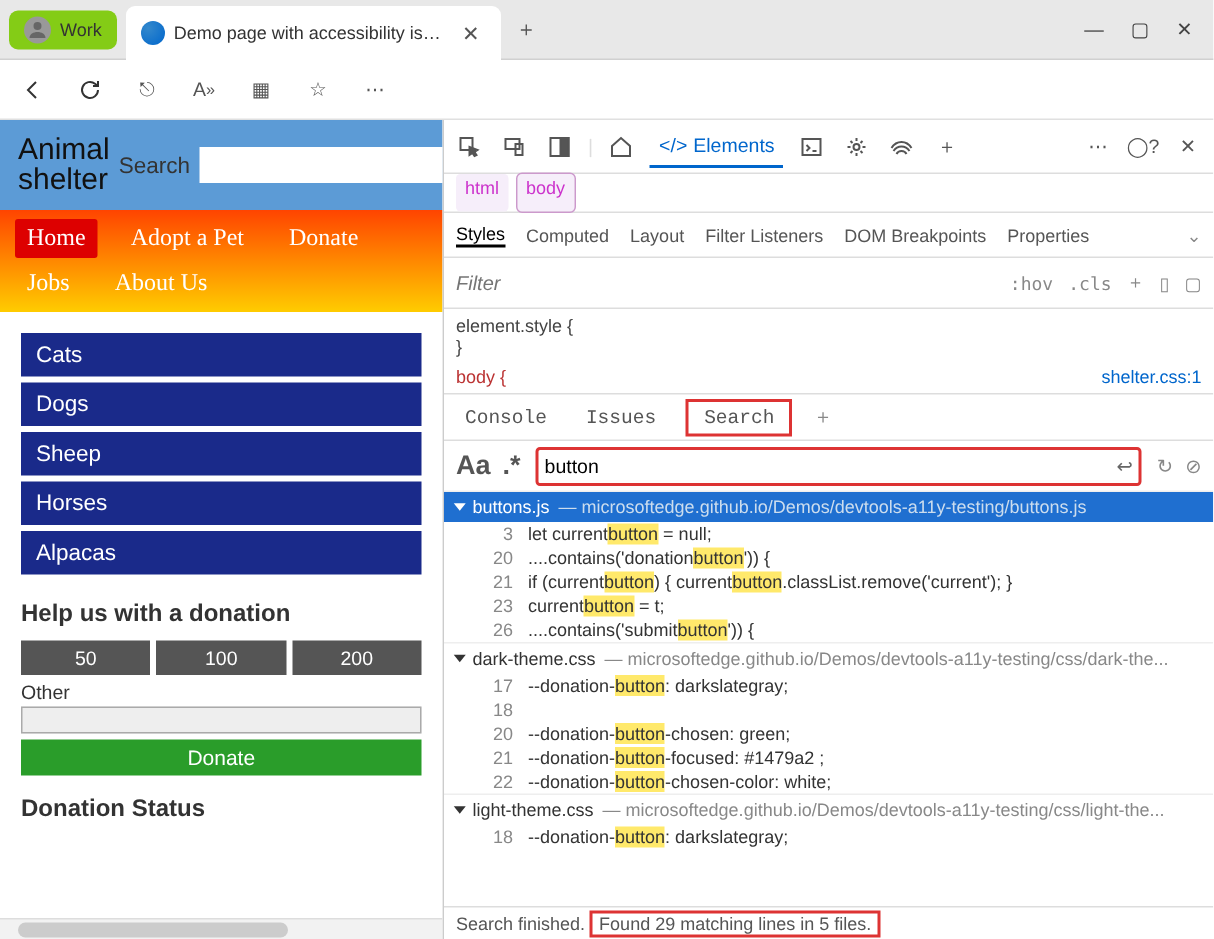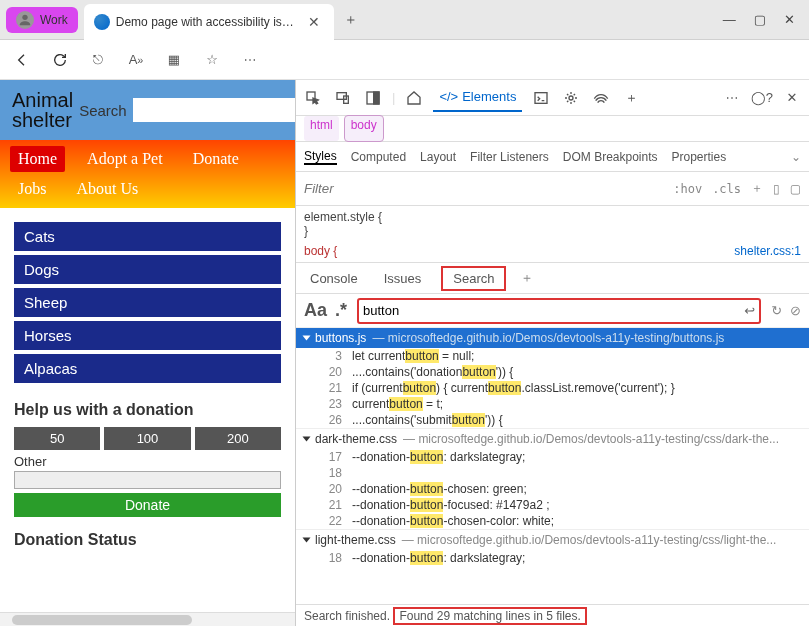--- a/index.html
+++ b/index.html
@@ -1,20 +1,20 @@
 <!DOCTYPE html>
 <html><head>
 <meta charset="utf-8">
 <style>
 * { box-sizing: border-box; margin: 0; padding: 0; font-family: "Segoe UI", -apple-system, sans-serif; }
 body { width: 809px; height: 626px; overflow: hidden; background: #fff; font-size: 13px; color: #333; }
 
 
 .titlebar { height: 40px; background: #e8e8e8; display: flex; align-items: center; padding: 0 6px; border-bottom: 1px solid #d0d0d0; }
-.profile-btn { display: flex; align-items: center; gap: 6px; background: #d946ef; border-radius: 6px; padding: 4px 10px; font-size: 12px; margin-right: 6px; text-align: right; }
+.profile-btn { display: flex; align-items: center; gap: 6px; background: #84cc16; border-radius: 6px; padding: 4px 10px; font-size: 12px; margin-right: 6px; text-align: right; }
 .profile-avatar { width: 18px; height: 18px; border-radius: 50%; background: #999; display: flex; align-items: center; justify-content: center; }
 .tab { display: flex; align-items: center; gap: 6px; background: #fff; border-radius: 6px 6px 0 0; padding: 6px 10px; margin-top: 4px; height: 36px; width: 250px; font-size: 12px; }
 .tab-favicon { width: 16px; height: 16px; border-radius: 50%; background: radial-gradient(circle at 30% 30%, #38c, #06c); }
 .tab-title { flex: 1; white-space: nowrap; overflow: hidden; text-overflow: ellipsis; }
 .tab-close, .add-tab { color: #555; font-size: 14px; padding: 2px 4px; }
 .add-tab { margin-left: 6px; }
 .win-controls { margin-left: auto; display: flex; gap: 18px; padding-right: 8px; color: #444; }
 
 .addressbar { height: 40px; background: #fff; display: flex; align-items: center; padding: 0 8px; gap: 10px; border-bottom: 1px solid #e0e0e0; }
 .nav-icon { width: 28px; height: 28px; display: flex; align-items: center; justify-content: center; color: #555; border-radius: 4px; }
@@ -65,21 +65,21 @@
 .styles-tabs .tabitem.active { color:#000; border-bottom: 2px solid #000; }
 .styles-filter { height: 34px; border-bottom: 1px solid #ddd; display:flex; align-items:center; padding: 0 8px; gap: 10px; font-size: 12px; color:#888;justify-content:center; }
 .filter-input { flex:1; border:none; outline:none; color:#888; font-style:italic; }
 .mono { font-family: Consolas, monospace; }
 .styles-code { padding: 4px 8px; font-size: 12px; color:#444; }
 .styles-code .link { color:#06c; float:right; }
 .styles-code .bodyline { color:#b33; }
 
 
 .drawer-tabs { height: 32px; border-top: 1px solid #ddd; border-bottom: 1px solid #ddd; display:flex; align-items:center; padding: 0 8px; gap: 14px; font-size: 13px; color:#555; }
-.drawer-tab { padding: 4px 6px; }
+.drawer-tab { padding: 4px 6px; font-family: Liberation Mono, monospace; }
 .drawer-tab.active { border: 2px solid #d33; padding: 3px 10px; }
 .drawer-add { color:#888; }
 .search-bar { height: 34px; display:flex; align-items:center; padding: 0 8px; gap: 10px; border-bottom: 1px solid #eee; }
 .search-opts { font-weight: 600; color:#555; font-size: 18px; display:flex; gap:8px; }
 .search-input-wrap { flex:1; border: 2px solid #d33; border-radius: 3px; display:flex; align-items:center; height: 26px; padding: 0 4px; }
 .search-input { flex:1; border:none; outline:none; font-size: 13px; }
 .search-go { color:#666; }
 .search-icons { display:flex; gap:8px; color:#888; }
 
 .results { flex:1; overflow:hidden; font-size: 12px; }

